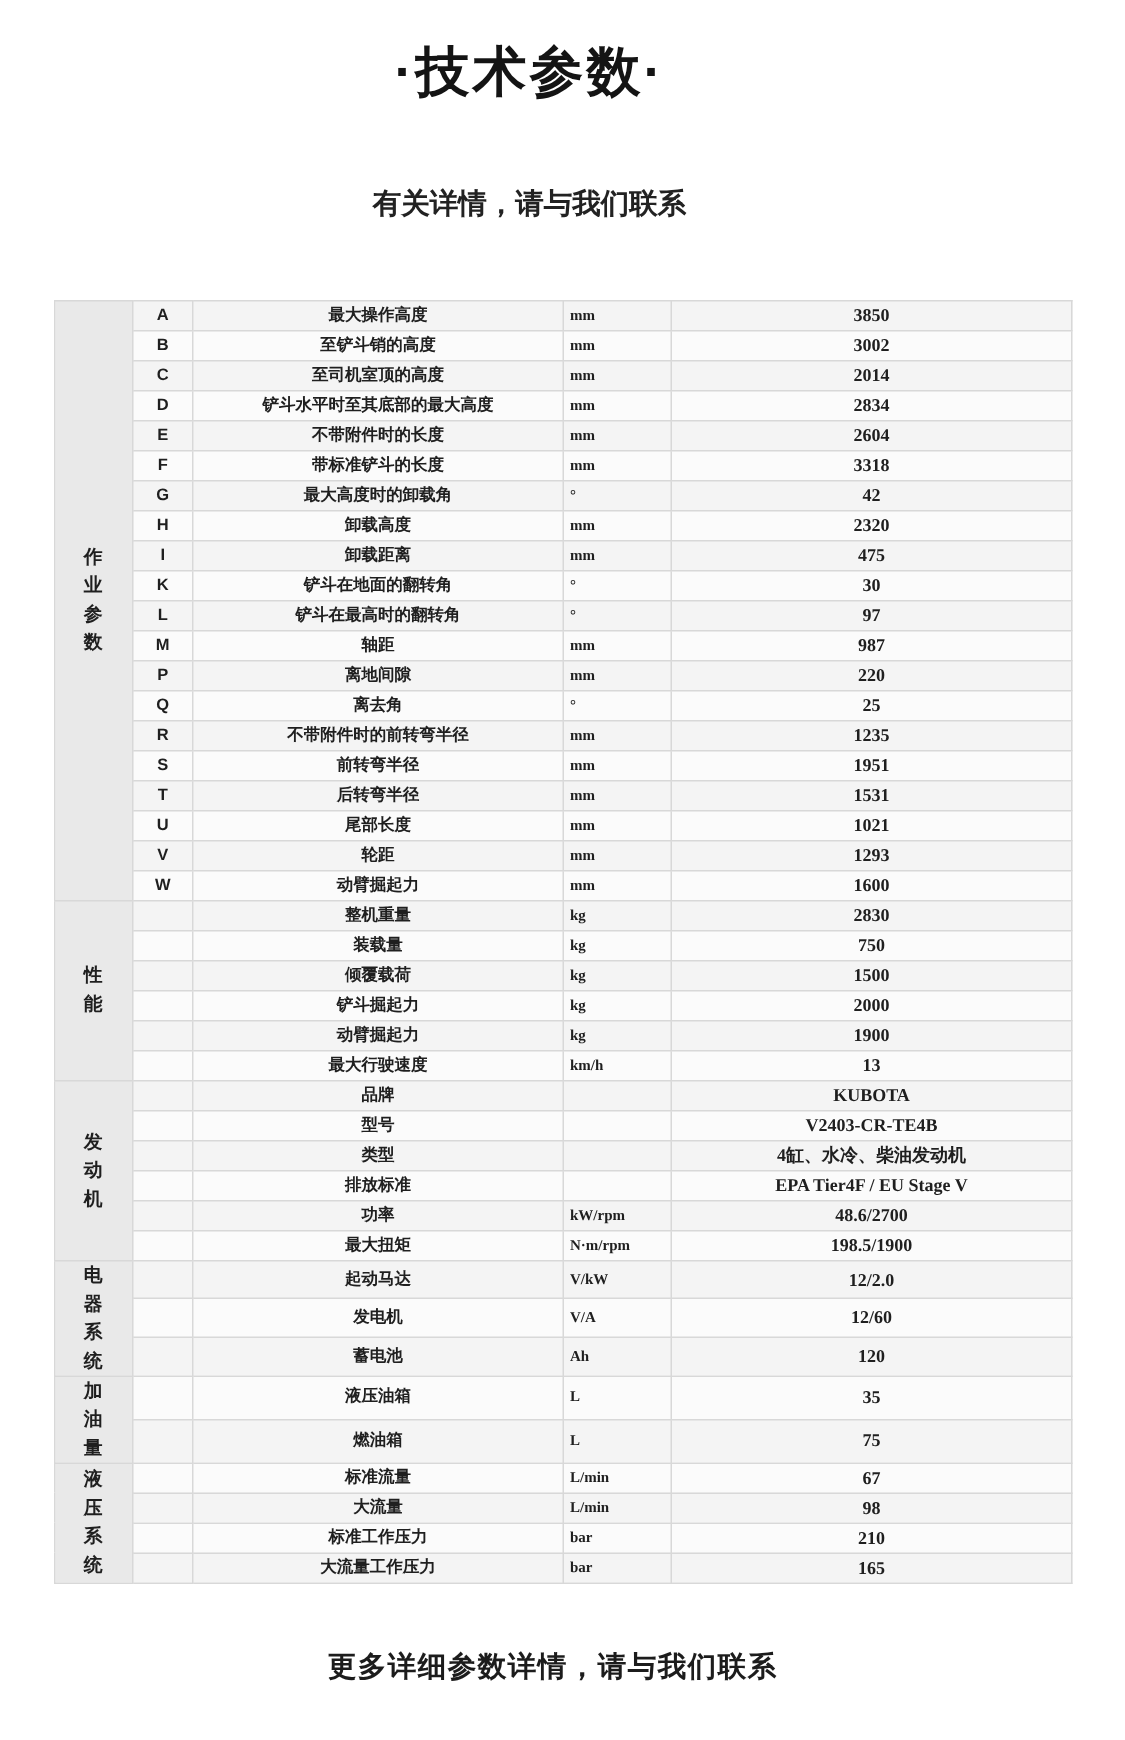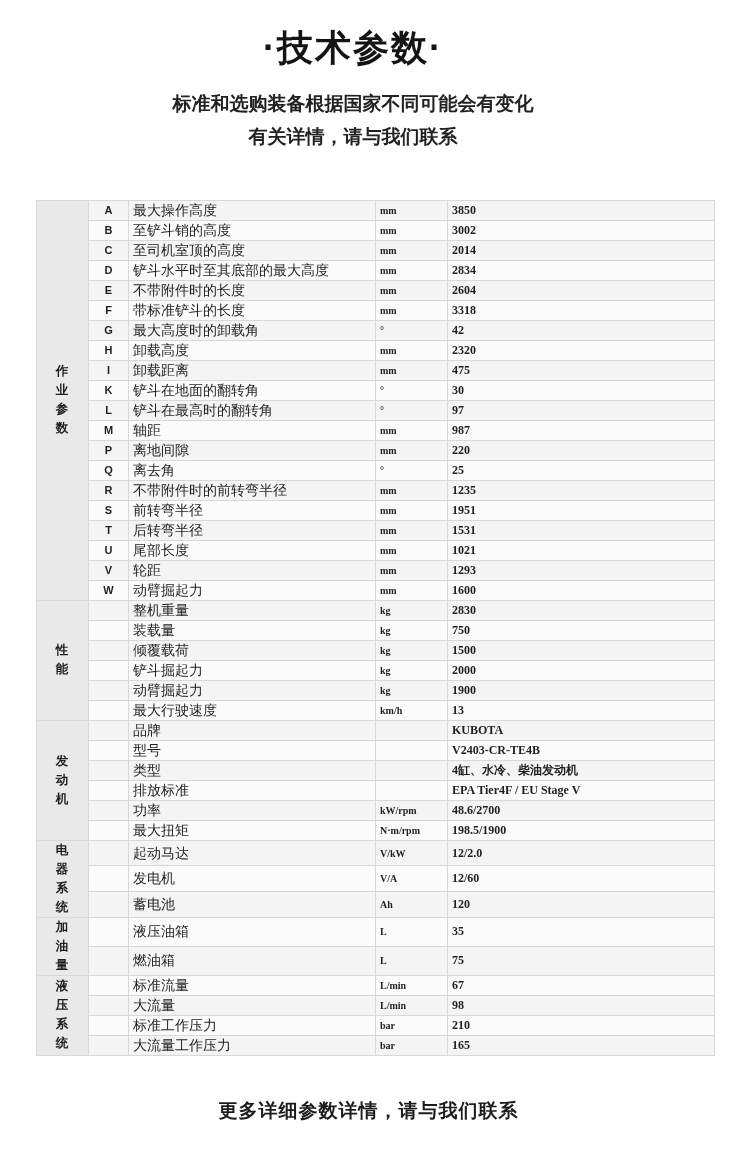--- a/index.html
+++ b/index.html
@@ -71,33 +71,33 @@
     background: #e9e9e9;
     line-height: 1.45;
     vertical-align: middle;
   }
   td.code {
     text-align: center;
     font-weight: bold;
     font-size: 11px;
   }
   td.item {
-    text-align: left;
+    text-align: center;
     padding-left: 10px;
-    font-weight: normal;
-    font-size: 14px;
+    font-weight: bold;
+    font-size: 11px;
   }
   td.unit {
     text-align: left;
     font-weight: bold;
     font-family: "Liberation Serif", "DejaVu Serif", serif;
     font-size: 10px;
   }
   td.val {
-    text-align: left;
+    text-align: center;
     font-weight: bold;
     font-family: "Liberation Serif", "DejaVu Serif", serif;
     font-size: 12px;
   }
   tr.odd td { background: #f4f4f4; }
   tr.even td { background: #fbfbfb; }
   tr.odd td.group, tr.even td.group { background: #e9e9e9; }
 
   .footer {
     text-align: center;
@@ -110,21 +110,21 @@
   }
 </style>
 </head>
 <body>
 
 <div class="page">
 
   <div class="header">
     <h1 class="title">·技术参数·</h1>
     <p class="subtitle">
-      <span>标准和选购装备根据国家不同可能会有变化</span><br>
+      <br>
       <span>有关详情，请与我们联系</span>
     </p>
   </div>
 
   <div class="spec-wrap">
     <table class="spec">
       <colgroup>
         <col class="c-group">
           <col class="c-code">
           <col class="c-item">

